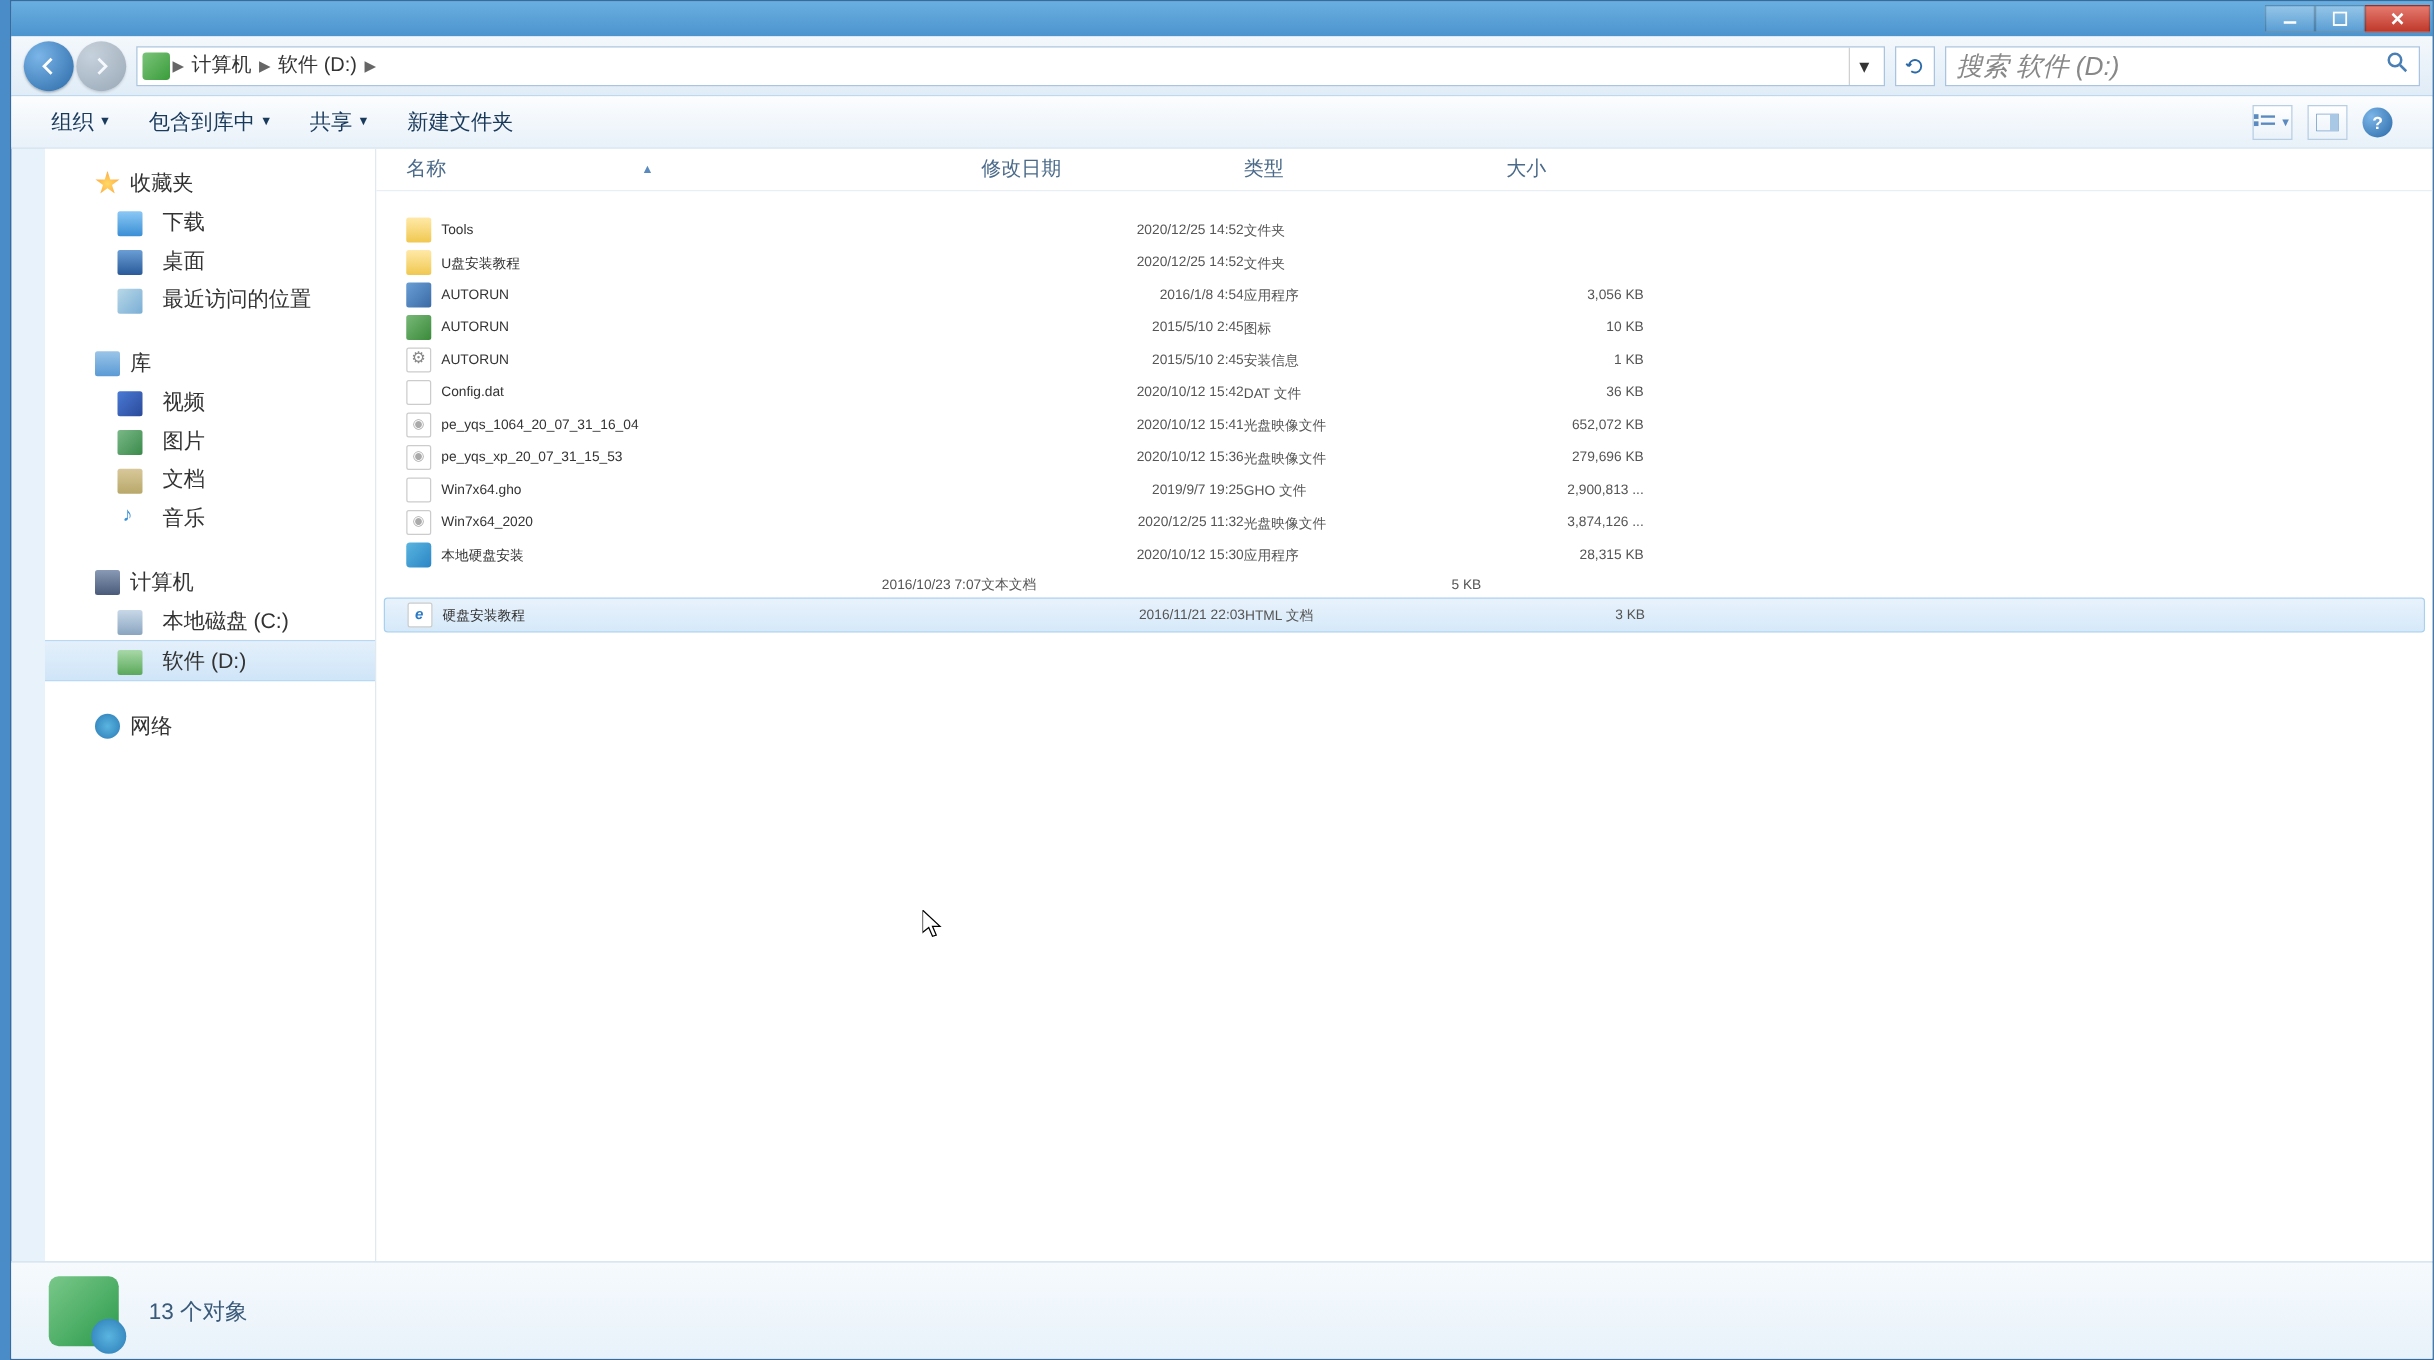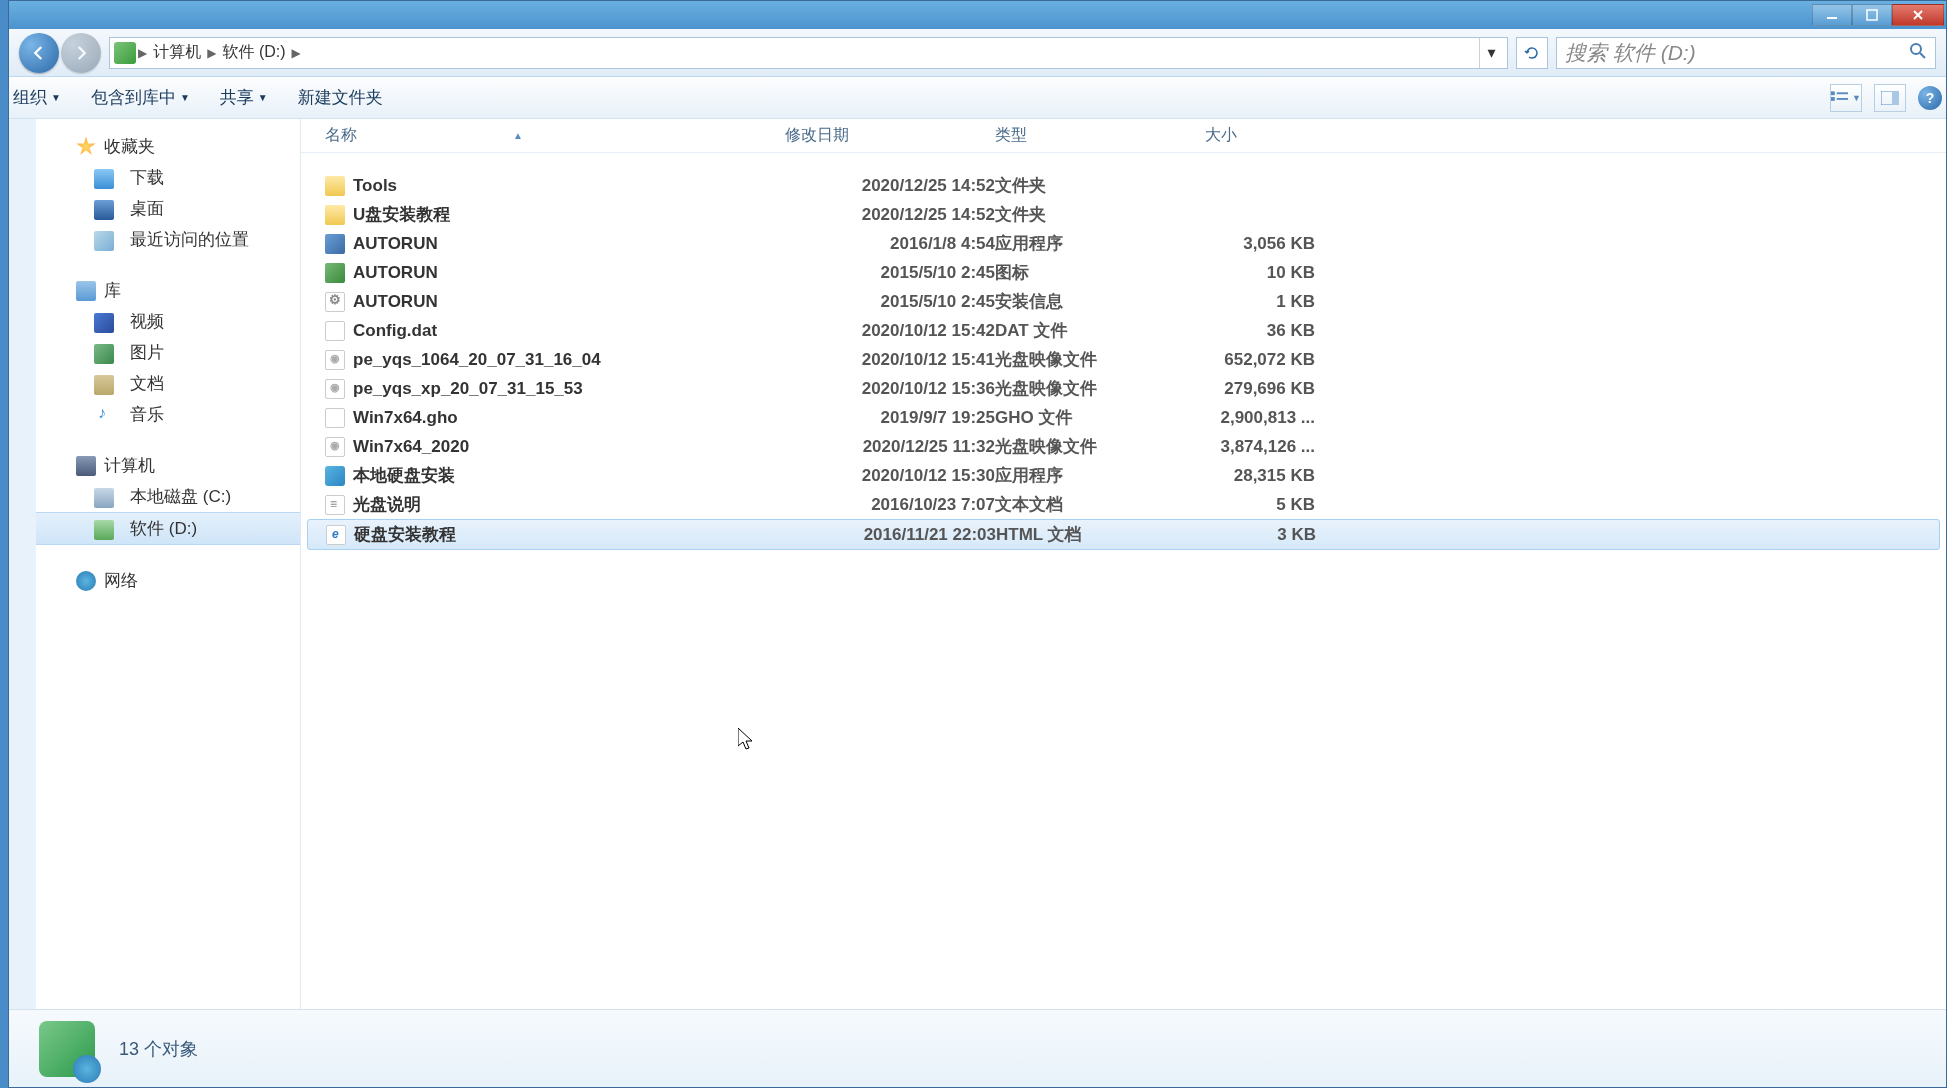--- a/index.html
+++ b/index.html
@@ -83,21 +83,21 @@
   color: #888; font-style: italic; font-size: 21px;
 }
 .search-box .mag { margin-left: auto; color: #4a7fb5; }
 
 .toolbar {
   height: 42px;
   background: linear-gradient(to bottom, #fcfdfe, #e8f1f9);
   border-bottom: 1px solid #d4e2f0;
   display: flex;
   align-items: center;
-  padding: 0 4px;
+  padding: 0 32px;
   gap: 30px;
   font-size: 17px;
   color: #1a3a5c;
 }
 .toolbar-item { display: flex; align-items: center; gap: 4px; cursor: pointer; }
 .toolbar-right { margin-left: auto; display: flex; gap: 12px; align-items: center; }
 .view-btn, .pane-btn {
   width: 32px; height: 28px;
   border: 1px solid #b8cee3;
   background: linear-gradient(to bottom, #fff, #eaf2f9);
@@ -165,25 +165,24 @@
   padding: 6px 0 6px 24px;
 }
 .col-header { cursor: pointer; display: flex; align-items: center; gap: 6px; }
 .col-header .sort-arrow { font-size: 10px; color: #5a8ac0; }
 
 .file-list { flex: 1; overflow-y: auto; padding: 4px 0; }
 .file-row {
   display: grid;
   grid-template-columns: 460px 210px 210px 130px;
   padding: 3px 0 3px 24px;
-  font-size: 17px;
+  font-size: 11px;
   color: #333;
   cursor: pointer;
   align-items: center;
-  font-weight: bold;
 }
 .file-row.selected {
   background: linear-gradient(to bottom, #e8f2fc, #d6e9f9);
   border: 1px solid #a8d0f0;
   border-radius: 3px;
   margin: 0 6px;
   padding-left: 18px;
 }
 .file-name { display: flex; align-items: center; gap: 8px; }
 .file-icon { width: 20px; height: 20px; flex-shrink: 0; }
@@ -511,24 +510,20 @@
           <div class="file-row">
             <div class="file-name">
               <span class="file-icon fi-install"></span>
               <span>本地硬盘安装</span>
             </div>
             <div class="file-date">2020/10/12 15:30</div>
             <div class="file-type">应用程序</div>
             <div class="file-size">28,315 KB</div>
           </div>
           <div class="file-row">
-            <div class="file-name">
-              <span class="file-icon fi-txt"></span>
-              <span>光盘说明</span>
-            </div>
             <div class="file-date">2016/10/23 7:07</div>
             <div class="file-type">文本文档</div>
             <div class="file-size">5 KB</div>
           </div>
           <div class="file-row selected">
             <div class="file-name">
               <span class="file-icon fi-html"></span>
               <span>硬盘安装教程</span>
             </div>
             <div class="file-date">2016/11/21 22:03</div>

